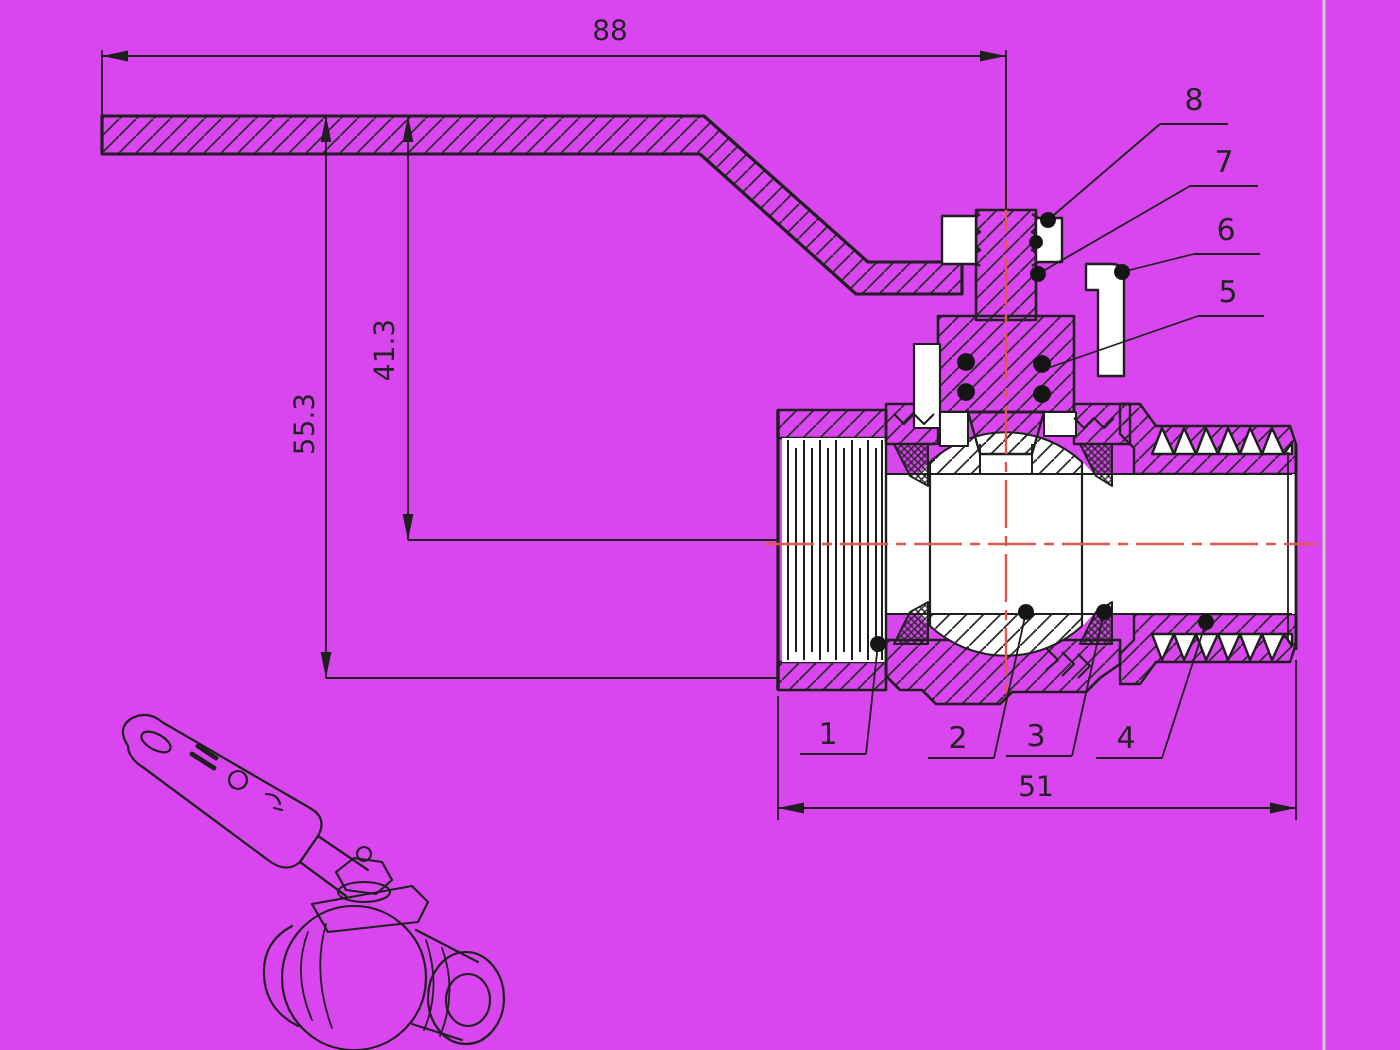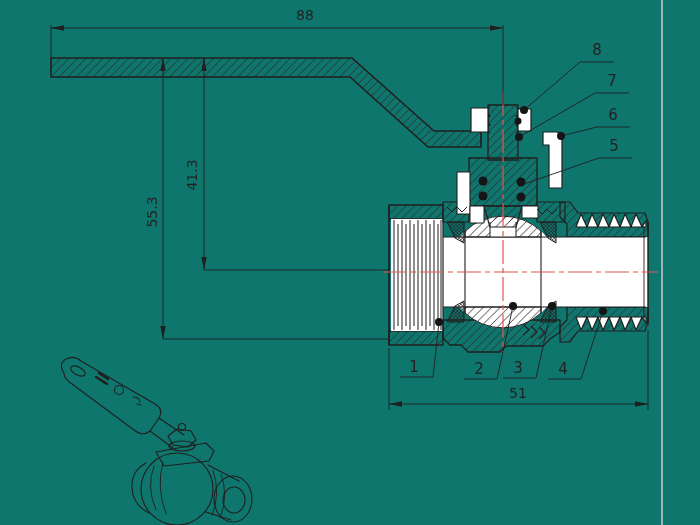--- a/index.html
+++ b/index.html
@@ -1,16 +1,16 @@
 <!DOCTYPE html>
 <html><head>
 <meta charset="utf-8">
 <style>
   html,body{margin:0;padding:0;background:#fff;}
-  #canvas{position:relative;width:700px;height:525px;background:#0f766e;overflow:hidden;
+  #canvas{position:relative;width:700px;height:525px;background:#d946ef;overflow:hidden;
           font-family:"DejaVu Sans", sans-serif;}
   svg{display:block;}
   text{fill:#222222;font-family:"DejaVu Sans", sans-serif;}
   .dimtext{font-size:14px;}
   .callouttext{font-size:15px;}
 </style>
 </head>
 <body>
 
 <div id="canvas">

